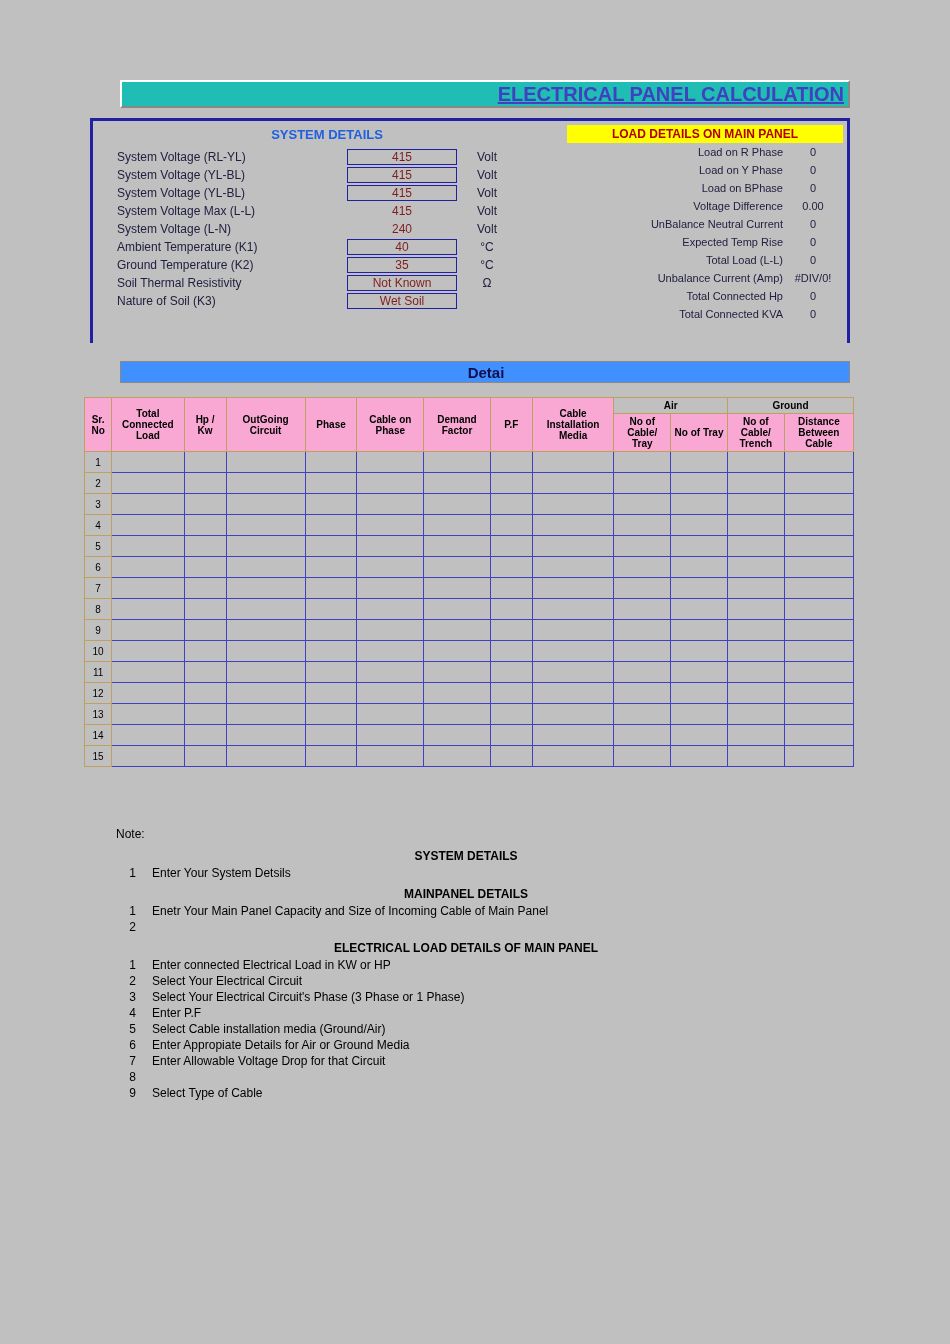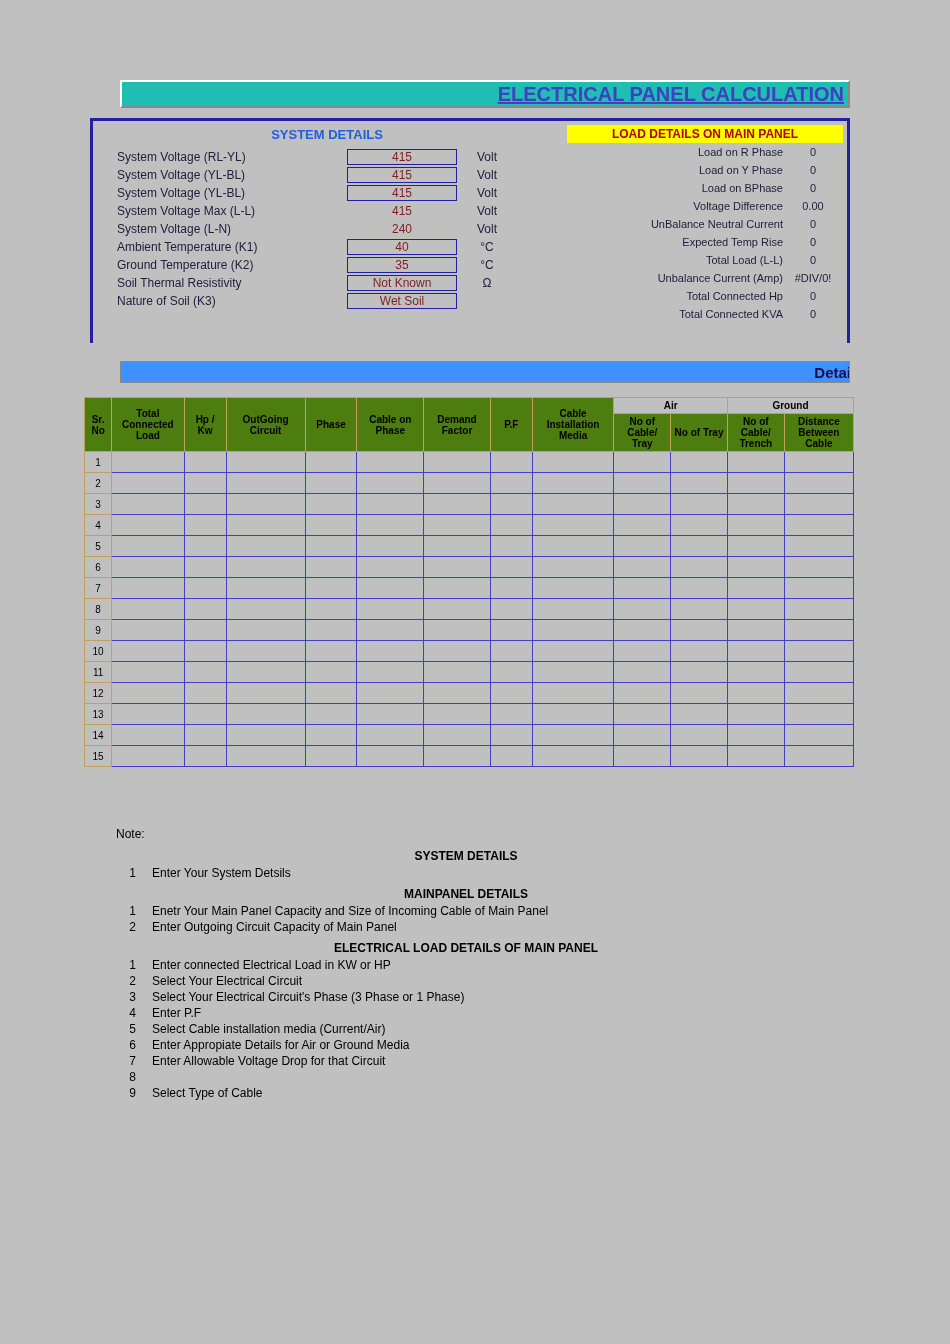--- a/index.html
+++ b/index.html
@@ -80,21 +80,21 @@
 
   .detail-bar {
     margin-top: 18px;
     margin-left: 40px;
     width: 730px;
     height: 22px;
     background: #4090ff;
     border: 1px solid #888;
     display: flex;
     align-items: center;
-    justify-content: flex-end;
+    justify-content: center;
     overflow: hidden;
     padding-right: 0;
   }
   .detail-text {
     color: #101050;
     font-weight: bold;
     font-size: 15px;
     margin-right: -2px;
   }
 
@@ -103,21 +103,21 @@
     margin-left: 4px;
     width: 770px;
     border-collapse: collapse;
   }
   .grid th, .grid td {
     border: 1px solid #c0a060;
     font-size: 10px;
     text-align: center;
     vertical-align: middle;
   }
-  .grid th { background: #4d7c0f; font-weight: bold; padding: 2px 3px; }
+  .grid th { background: #f9a8d4; font-weight: bold; padding: 2px 3px; }
   .grid td { height: 21px; border-color: #4040c0; }
   .grid .srcol { width: 22px; }
   .grid .group-hdr { background: #c0c0c0; }
   .grid tbody td.srno { background: #c0c0c0; border: 1px solid #c0a060; }
 
   .notes {
     margin-top: 60px;
     margin-left: 36px;
     width: 700px;
     color: #000;
@@ -504,42 +504,41 @@
           <div class="nnum">1</div>
           <div class="ntxt">Enter Your System Detsils</div>
         </div>
         <div class="section-h">MAINPANEL DETAILS</div>
         <div class="nrow">
           <div class="nnum">1</div>
           <div class="ntxt">Enetr Your Main Panel Capacity and Size of Incoming Cable of Main Panel</div>
         </div>
         <div class="nrow">
           <div class="nnum">2</div>
-          <div class="ntxt">Enter Outgoing Circuit Capacity of Main Panel</div>
         </div>
         <div class="section-h">ELECTRICAL LOAD DETAILS OF MAIN PANEL</div>
         <div class="nrow">
           <div class="nnum">1</div>
           <div class="ntxt">Enter connected Electrical  Load in KW or HP</div>
         </div>
         <div class="nrow">
           <div class="nnum">2</div>
           <div class="ntxt">Select Your Electrical Circuit</div>
         </div>
         <div class="nrow">
           <div class="nnum">3</div>
           <div class="ntxt">Select Your Electrical Circuit's Phase  (3 Phase or 1 Phase)</div>
         </div>
         <div class="nrow">
           <div class="nnum">4</div>
           <div class="ntxt">Enter P.F</div>
         </div>
         <div class="nrow">
           <div class="nnum">5</div>
-          <div class="ntxt">Select  Cable installation media (Current/Air)</div>
+          <div class="ntxt">Select  Cable installation media (Ground/Air)</div>
         </div>
         <div class="nrow">
           <div class="nnum">6</div>
           <div class="ntxt">Enter Appropiate Details for Air or Ground Media</div>
         </div>
         <div class="nrow">
           <div class="nnum">7</div>
           <div class="ntxt">Enter Allowable Voltage Drop for that Circuit</div>
         </div>
         <div class="nrow">

